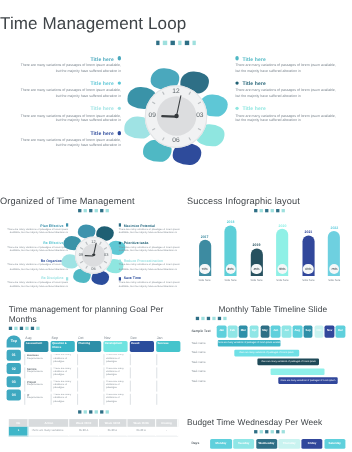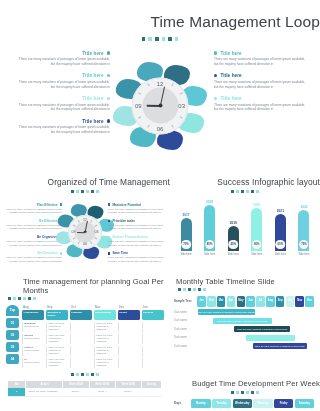--- a/index.html
+++ b/index.html
@@ -6,21 +6,21 @@
   html, body {
     width: 320px; height: 411px;
     background: #ffffff;
     font-family: "Liberation Sans", sans-serif;
     overflow: hidden;
   }
   .page { position: relative; width: 320px; height: 411px; background:#fff; }
 
   
   .sec-title {
-    text-align: right;
+    text-align: left;
     color: #3f4448;
     font-weight: 400;
     letter-spacing: .1px;
   }
   .dots { display: flex; justify-content: center; gap: 2px; margin-top: 3px; }
   .dots i { width: 3px; height: 3px; display: block; }
   .dots i:nth-child(odd) { background: #2e6f86; }
   .dots i:nth-child(even) { background: #9fe0de; }
 
   
@@ -128,22 +128,22 @@
   .bubble {
     position:absolute; left:50%; bottom: 1.5px; transform: translateX(-50%);
     width: 9.5px; height: 9.5px; border-radius:50%;
     background: #f5f7f8; color:#4a5257; font-size: 2.8px; font-weight: bold;
     display:flex; align-items:center; justify-content:center;
   }
   .xaxis { display:flex; justify-content:space-between; margin-top: 2px; }
   .xlab { width:16px; text-align:center; font-size: 2.6px; color:#7a838b; }
 
   
-  .t-title { font-size: 7.6px; padding-top: 8px; text-align:left; padding-left: 23px; }
-  .t-title.c { text-align:left; padding-left: 6px; }
+  .t-title { font-size: 7.6px; padding-top: 8px; text-align:left; padding-left: 8px; }
+  .t-title.c { text-align:center; padding-left: 6px; }
   .t-dots { justify-content:flex-start; padding-left: 8px; margin-top: 2px; }
 
   
   .gp { display:flex; margin: 5px 6px 0 6px; gap: 3px; }
   .gp-side { width: 13px; }
   .gp-badge {
     height: 10px; border-radius: 2px; margin-bottom: 2px;
     display:flex; align-items:center; justify-content:center;
     color:#fff; font-size: 3.2px; font-weight: bold;
   }
@@ -708,21 +708,21 @@
               <div class="tt-c2">05:30 A</div>
               <div class="tt-c3">05:30 A</div>
               <div class="tt-c4">05:30 A</div>
               <div class="tt-c5">-</div>
             </div>
           </div>
       </div>
     </div>
 
     <div class="cell right">
-      <div class="sec-title b-title">Budget Time Development Per Week</div>
+      <div class="sec-title b-title">Budget Time Wednesday Per Week</div>
       <div class="dots m-dots">
           <i></i>
           <i></i>
           <i></i>
           <i></i>
           <i></i>
           <i></i>
         </div>
       <div class="bw">
         <div class="bw-head" id="bw-head">

